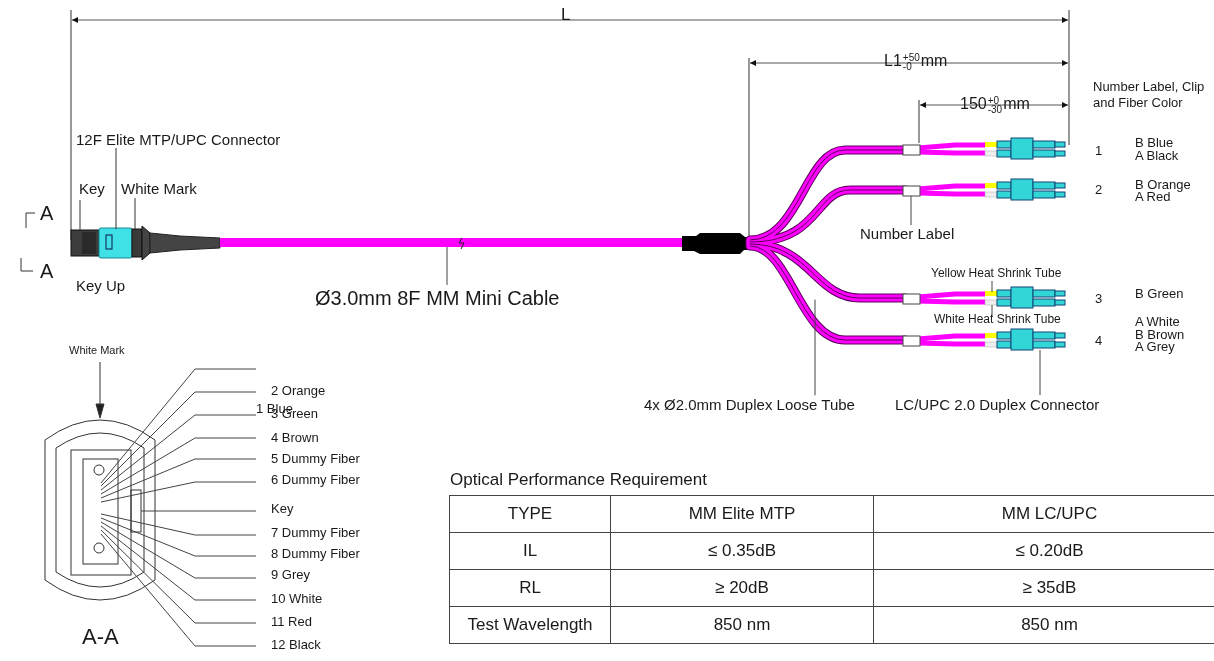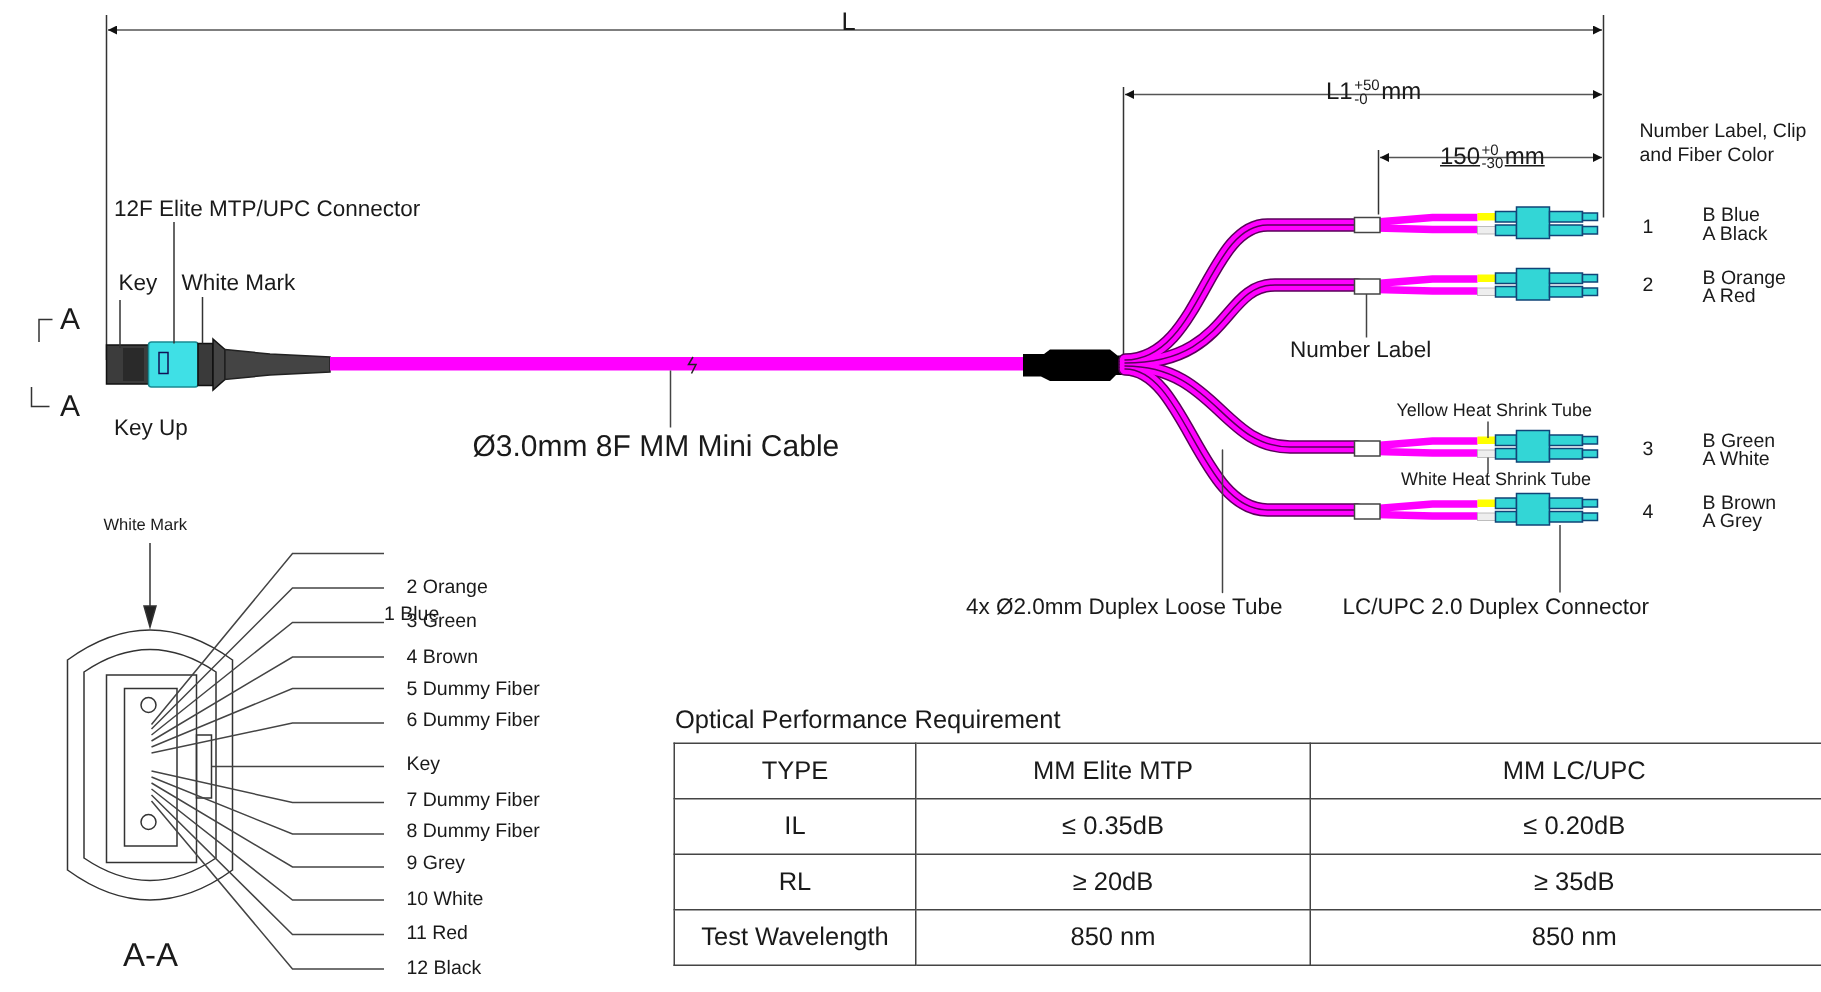--- a/index.html
+++ b/index.html
@@ -185,21 +185,21 @@
       <polyline points="101,530 195,623 256,623"></polyline>
       <polyline points="101,534 195,646 256,646"></polyline>
     </g>
   </g>
 </svg>
 
 <span class="abs" style="left:561px;top:5px;font-size:17px;">L</span>
 
 <span class="abs" style="left:884px;top:41px;font-size:16px;"><span>L1</span><span class="tol"><span>+50</span><br><span>-0</span></span><span>mm</span></span>
 
-<span class="abs" style="left:960px;top:84px;font-size:16px;text-decoration:underline;"><span>150</span><span class="tol"><span>+0</span><br><span>-30</span></span><span>mm</span></span>
+<span class="abs" style="left:960px;top:84px;font-size:16px;"><span>150</span><span class="tol"><span>+0</span><br><span>-30</span></span><span>mm</span></span>
 
 <span class="abs lbl-md" style="left:1093px;top:79px;">Number Label, Clip</span>
 <span class="abs lbl-md" style="left:1093px;top:95px;">and Fiber Color</span>
 
 <span class="abs lbl" style="left:76px;top:131px;">12F Elite MTP/UPC Connector</span>
 <span class="abs lbl" style="left:79px;top:180px;">Key</span>
 <span class="abs lbl" style="left:121px;top:180px;">White Mark</span>
 <span class="abs sec-A" style="left:40px;top:202px;">A</span>
 <span class="abs sec-A" style="left:40px;top:260px;">A</span>
 <span class="abs lbl" style="left:76px;top:277px;">Key Up</span>
@@ -216,21 +216,21 @@
   <span class="abs lbl-md" style="left:1095px;top:143px;">1</span>
   <span class="abs lbl-md" style="left:1135px;top:135px;">B Blue</span>
   <span class="abs lbl-md" style="left:1135px;top:148px;">A Black</span>
 
   <span class="abs lbl-md" style="left:1095px;top:182px;">2</span>
   <span class="abs lbl-md" style="left:1135px;top:177px;">B  Orange</span>
   <span class="abs lbl-md" style="left:1135px;top:189px;">A  Red</span>
 
   <span class="abs lbl-md" style="left:1095px;top:291px;">3</span>
   <span class="abs lbl-md" style="left:1135px;top:286px;">B  Green</span>
-  <span class="abs lbl-md" style="left:1135px;top:298px;">A  White</span>
+  <span class="abs lbl-md" style="left:1135px;top:314px;">A  White</span>
 
   <span class="abs lbl-md" style="left:1095px;top:333px;">4</span>
   <span class="abs lbl-md" style="left:1135px;top:327px;">B  Brown</span>
   <span class="abs lbl-md" style="left:1135px;top:339px;">A  Grey</span>
 </div>
 
 <span class="abs" style="left:69px;top:344px;font-size:11px;">White Mark</span>
 <span class="abs" style="left:82px;top:624px;font-size:22px;">A-A</span>
 <div>
   <span class="abs lbl-md" style="left:256px;top:360px;margin-top:41px;">1 Blue</span>

